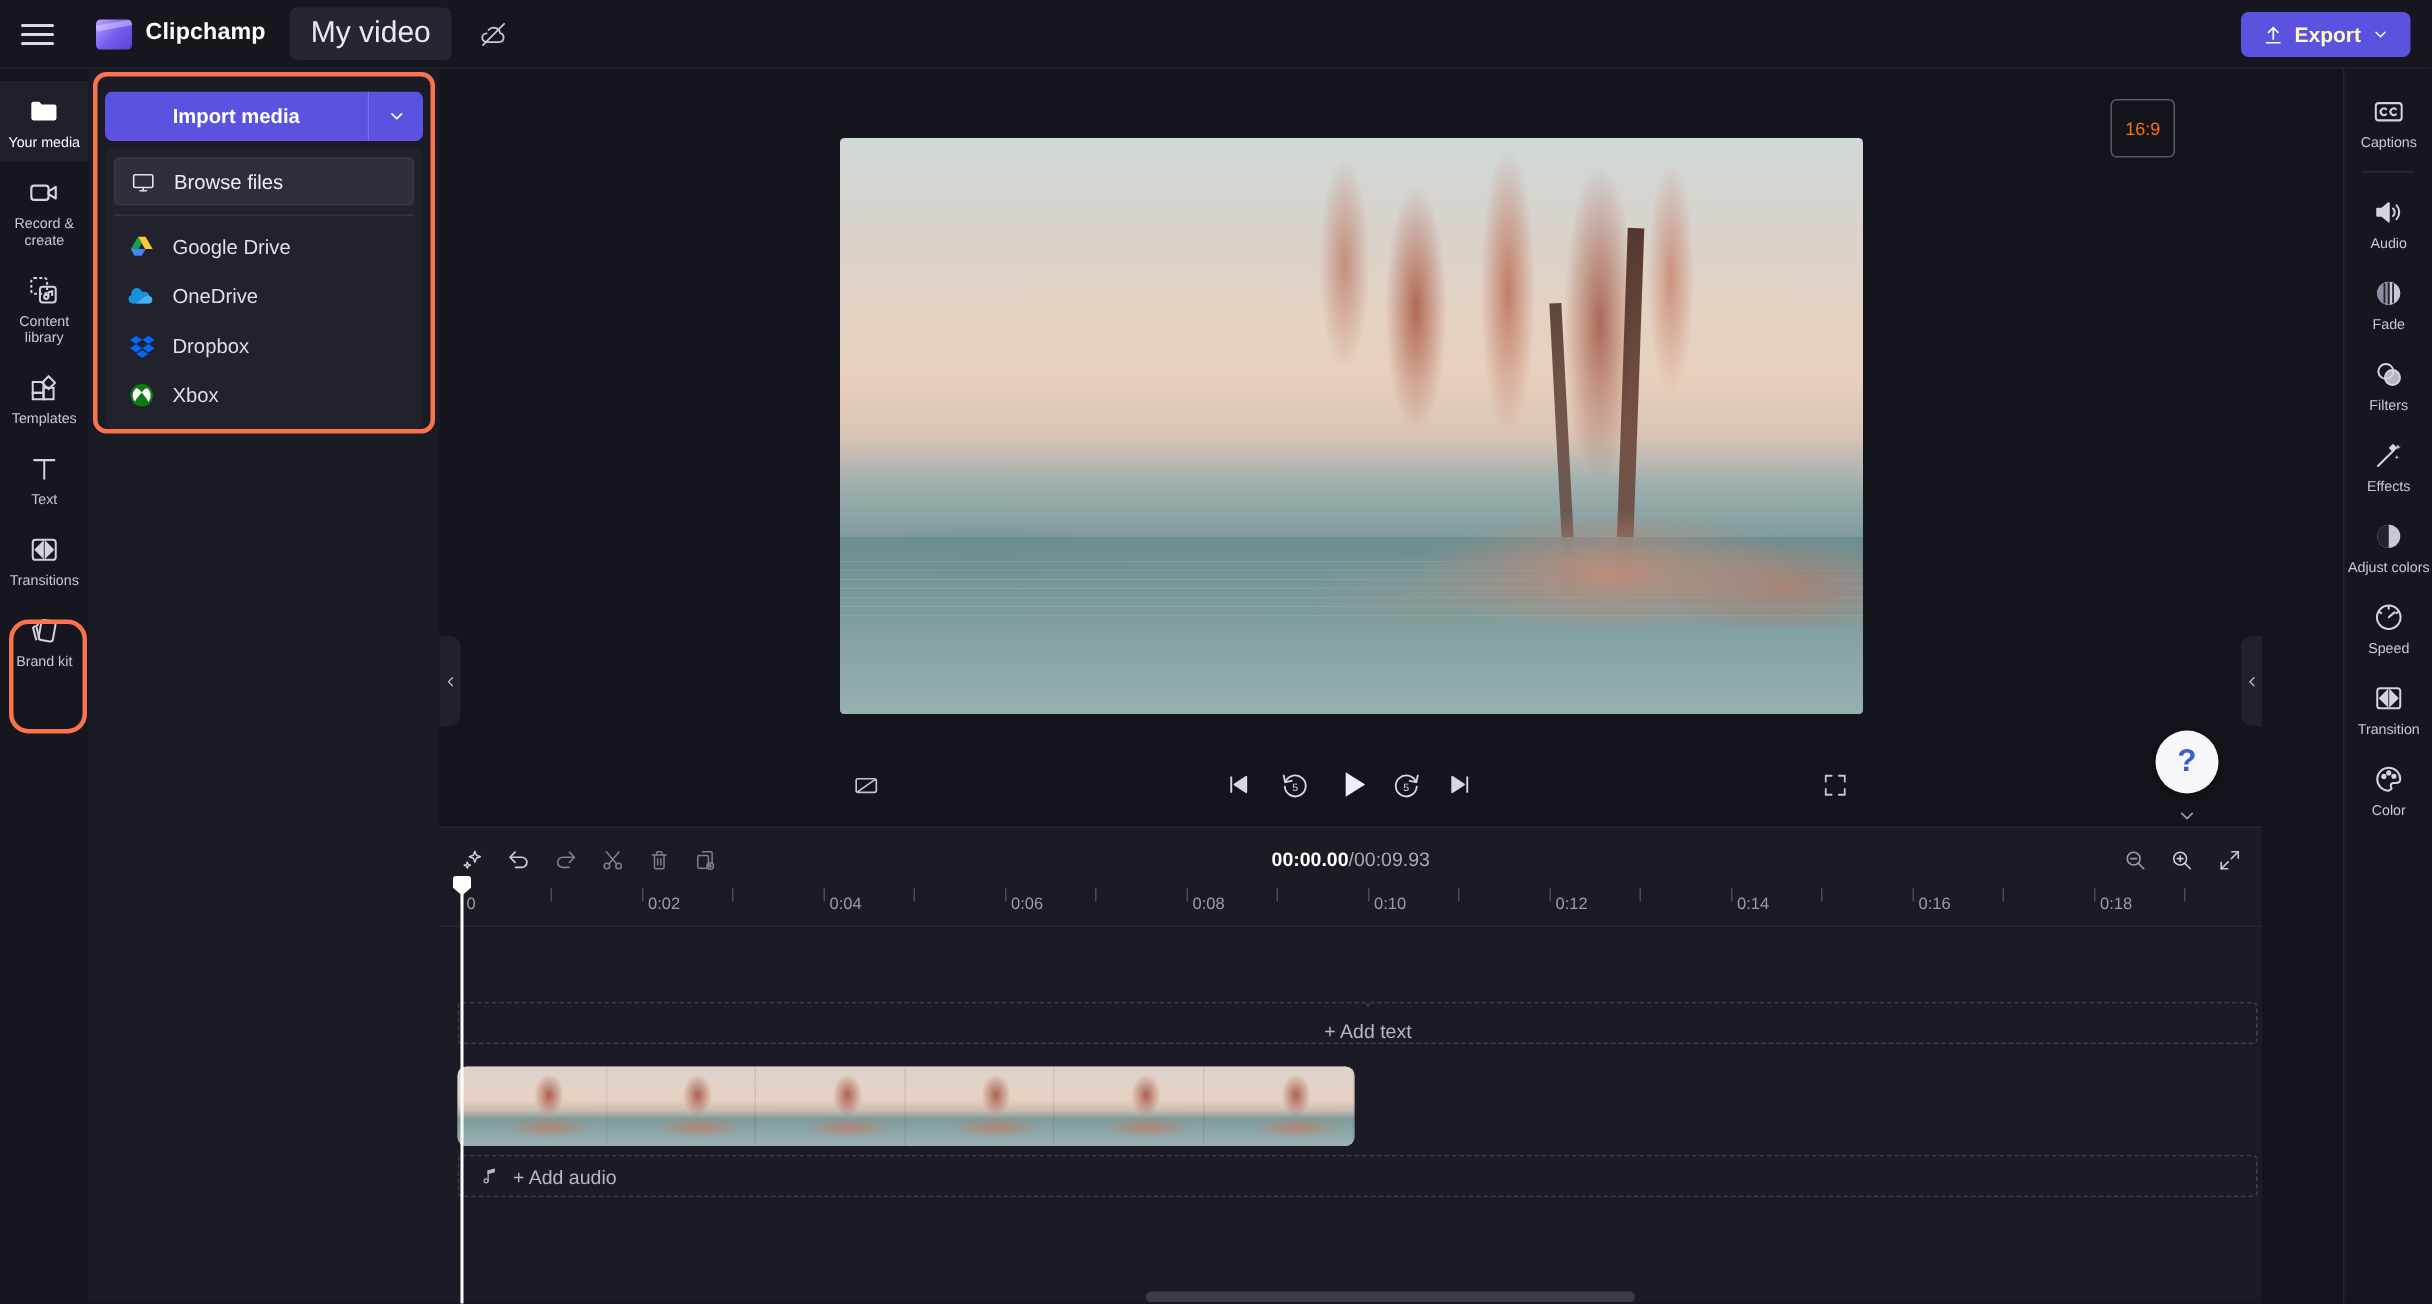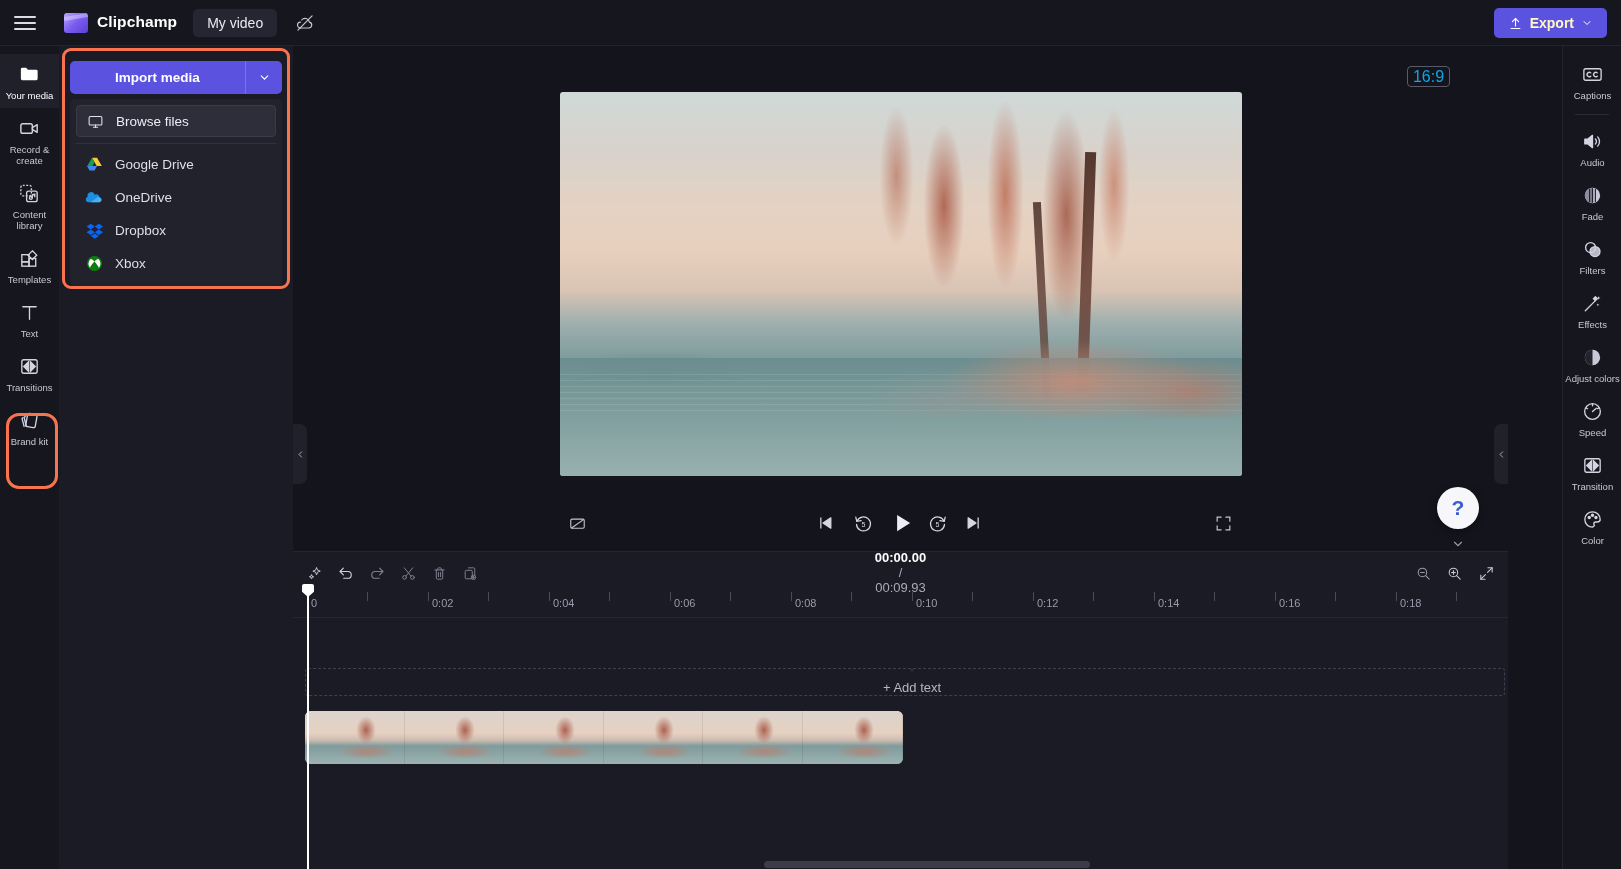--- a/index.html
+++ b/index.html
@@ -27,21 +27,21 @@
     background:linear-gradient(135deg,#b9a7ff 0%, #7b5cf0 50%, #5b3fd6 100%);
     position:relative; overflow:hidden;
   }
   .brand-logo:before {
     content:""; position:absolute; left:0; top:2px; width:100%; height:4px;
     background:rgba(255,255,255,0.35); transform:rotate(-10deg);
   }
   .brand-name { font-size:15.5px; font-weight:700; color:#fff; letter-spacing:0.1px; }
   .video-title {
     margin-left:16px; background:#262632; border-radius:5px;
-    padding:6px 14px; font-size:14px; color:#e9e9f2; cursor:text;
+    padding:6px 14px; font-size:20px; color:#e9e9f2; cursor:text;
   }
   .cloud-off { margin-left:14px; width:28px; height:28px; display:flex; align-items:center; justify-content:center; cursor:pointer; }
   .export-btn {
     position:absolute; right:14px; top:8px; height:30px;
     background:#5b52e0; border-radius:5px; display:flex; align-items:center;
     gap:7px; padding:0 14px; cursor:pointer;
   }
   .export-btn span { font-size:14px; font-weight:700; color:#fef9c3; }
 
   
@@ -99,23 +99,23 @@
   }
   .dd-item span { font-size:13.5px; color:#dfdfe9; }
   .dd-icon { width:19px; height:19px; display:flex; align-items:center; justify-content:center; }
 
   
   .stage {
     position:absolute; left:293px; top:46px; width:1215px; height:505px;
     background:#14141c;
   }
   .ratio-badge {
-    position:absolute; right:58px; top:20px; width:43px; height:21px;
+    position:absolute; right:58px; top:20px; width:43px; height:39px;
     border:1px solid #5a5a6b; border-radius:4px; display:flex; align-items:center;
-    justify-content:center; font-size:16px; color:#0ea5e9; cursor:pointer;
+    justify-content:center; font-size:12px; color:#f97316; cursor:pointer;
   }
   .video-frame {
     position:absolute; left:267px; top:46px; width:682px; height:384px;
     border-radius:3px; overflow:hidden;
     background:linear-gradient(to bottom,
       #cfd9d8 0%, #d9d2cb 16%, #e4d2c3 30%, #e8cfbd 42%,
       #d8c3b4 52%, #9fb0ae 60%, #7d9a9c 70%, #8aa5a3 82%, #a7bcb8 100%);
   }
   .vf-tree {
     position:absolute; right:60px; top:-12px; width:340px; height:300px;
@@ -210,21 +210,21 @@
   }
   .tb-magic  { left:9px; }
   .tb-undo   { left:40px; }
   .tb-redo   { left:71px; }
   .tb-split  { left:102px; }
   .tb-delete { left:133px; }
   .tb-dup    { left:164px; }
   .tc {
     position:absolute; left:0; top:0; width:1215px; height:40px;
     display:flex; align-items:center; justify-content:center;
-    font-size:13px; pointer-events:none;flex-direction:column;
+    font-size:13px; pointer-events:none;
   }
   .tc b { color:#fff; font-weight:700; }
   .tc i { color:#aaaab8; font-style:normal; font-weight:400; }
   .tb-zoomout { left:1117px; }
   .tb-zoomin  { left:1148px; }
   .tb-fit     { left:1180px; }
 
   .ruler {
     position:absolute; left:0; top:40px; width:1215px; height:26px;
     border-bottom:1px solid #262632;
@@ -775,20 +775,28 @@
 
       <div class="track-video">
         <div class="thumb"></div>
         <div class="thumb"></div>
         <div class="thumb"></div>
         <div class="thumb"></div>
         <div class="thumb"></div>
         <div class="thumb"></div>
       </div>
 
+      <div class="track-audio">
+        <svg width="14" height="14" viewBox="0 0 24 24" fill="none" stroke="#b6b6c6" stroke-width="1.4" stroke-linecap="round">
+            <circle cx="7" cy="17.5" r="2.3"></circle>
+            <line x1="9.3" y1="17.5" x2="9.3" y2="6"></line>
+            <path d="M9.3 6l7 -1.8v3L9.3 9z" fill="#b6b6c6"></path>
+          </svg>
+        <span>+ Add audio</span>
+      </div>
     </div>
 
     <div class="playhead">
       <div class="playhead-knob"></div>
     </div>
 
     <div class="hbar"></div>
   </div>
 
 </div>

